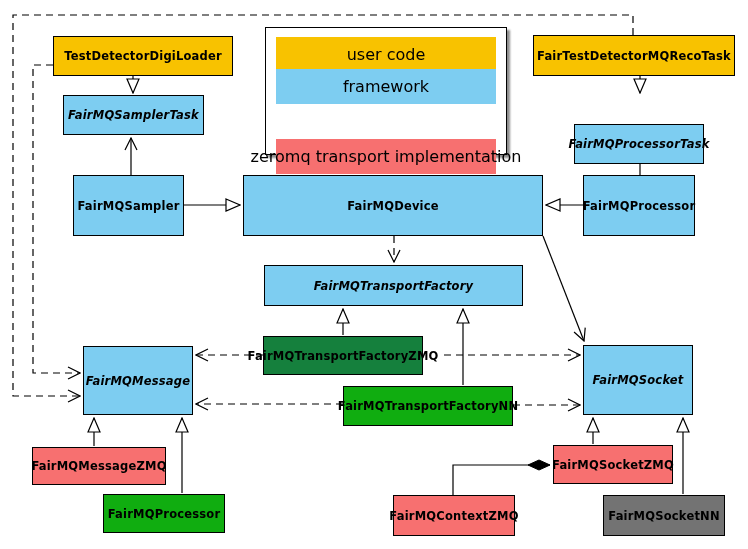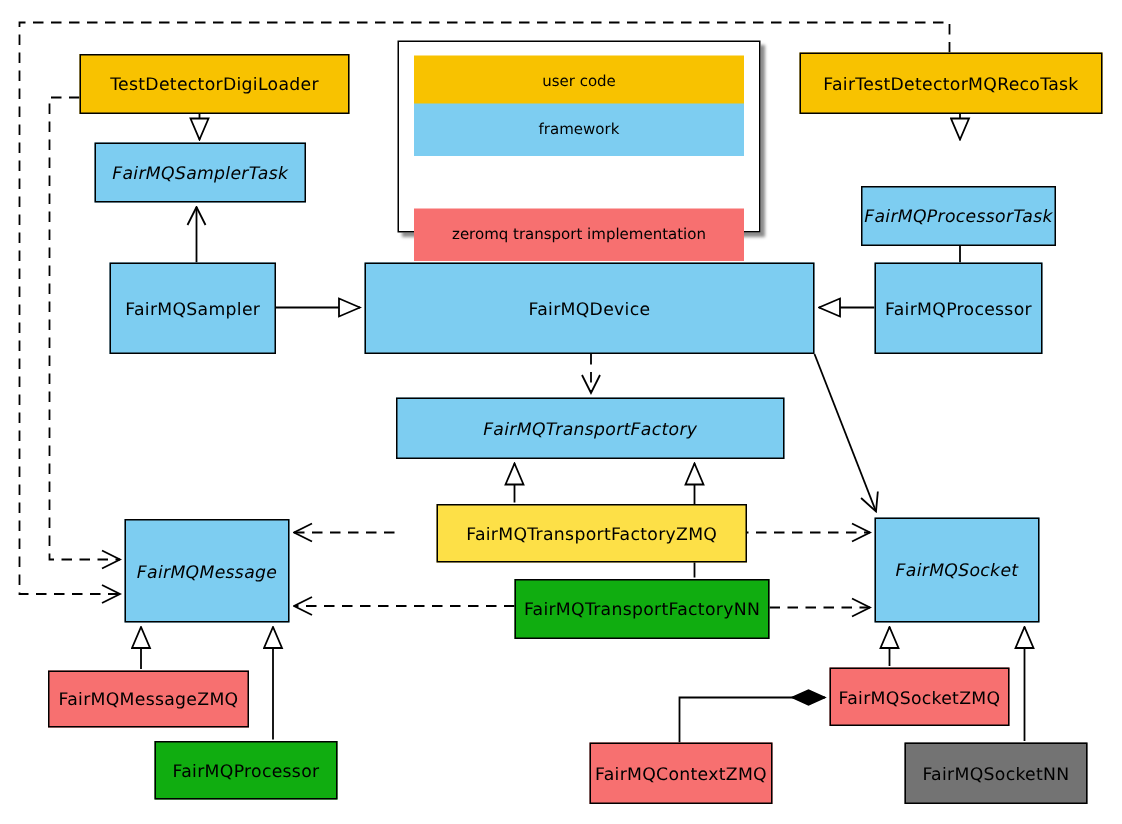--- a/index.html
+++ b/index.html
@@ -9,35 +9,35 @@
     background:#fff;
     font-family:"DejaVu Sans","Liberation Sans",sans-serif;
     overflow:hidden;
   }
   #wires{position:absolute;left:0;top:0;width:748px;height:549px;z-index:0;}
   .node{
     position:absolute;
     border:1.3px solid #000;
     box-sizing:border-box;
     display:flex;align-items:center;justify-content:center;
-    font-size:11.5px;font-weight:normal;color:#000;
+    font-size:11.5px;font-weight:bold;color:#000;
     letter-spacing:0.2px;white-space:nowrap;
     z-index:2;
   }
   .node.abstract{font-style:italic;}
   #legend-frame{
     position:absolute;left:265px;top:27px;width:242px;height:128px;
     background:#fff;border:1.5px solid #000;box-sizing:border-box;
     box-shadow:3px 3px 2px rgba(0,0,0,0.45);
     z-index:2;
   }
   .legend-bar{
     position:absolute;left:10px;right:10px;height:35px;
     display:flex;align-items:center;justify-content:center;
-    font-size:10px;font-weight:normal;color:#000;white-space:nowrap;
+    font-size:16px;font-weight:normal;color:#000;white-space:nowrap;
   }
 </style>
 </head>
 <body>
 
 <div id="stage">
 
   <svg id="wires" viewBox="0 0 748 549" xmlns="http://www.w3.org/2000/svg">
     <defs>
       <marker id="tri" viewBox="0 0 16 14" refX="15" refY="7" markerWidth="16" markerHeight="14" markerUnits="userSpaceOnUse" orient="auto">
@@ -97,21 +97,21 @@
   <div class="node" style="left: 533px; top: 35px; width: 202px; height: 41px; background-color: rgb(248, 194, 0);">FairTestDetectorMQRecoTask</div>
 
   <div class="node abstract" style="left: 574px; top: 95px; width: 130px; height: 40px; background-color: rgb(125, 205, 241); margin-top: 29px;">FairMQProcessorTask</div>
 
   <div class="node" style="left: 583px; top: 175px; width: 112px; height: 61px; background-color: rgb(125, 205, 241);">FairMQProcessor</div>
 
   <div class="node" style="left: 243px; top: 175px; width: 300px; height: 61px; background-color: rgb(125, 205, 241);">FairMQDevice</div>
 
   <div class="node abstract" style="left: 264px; top: 265px; width: 259px; height: 41px; background-color: rgb(125, 205, 241);">FairMQTransportFactory</div>
 
-  <div class="node" style="left: 263px; top: 336px; width: 207px; height: 39px; background-color: #fde047; margin-left: 28px;">FairMQTransportFactoryZMQ</div>
+  <div class="node" style="left: 263px; top: 336px; width: 160px; height: 39px; background-color: #15803d;">FairMQTransportFactoryZMQ</div>
 
   <div class="node" style="left: 343px; top: 386px; width: 170px; height: 40px; background-color: rgb(16, 173, 16);">FairMQTransportFactoryNN</div>
 
   <div class="node abstract" style="left: 83px; top: 346px; width: 110px; height: 69px; background-color: rgb(125, 205, 241);">FairMQMessage</div>
 
   <div class="node abstract" style="left: 583px; top: 345px; width: 110px; height: 70px; background-color: rgb(125, 205, 241);">FairMQSocket</div>
 
   <div class="node" style="left: 32px; top: 447px; width: 134px; height: 38px; background-color: rgb(247, 112, 112);">FairMQMessageZMQ</div>
 
   <div class="node" style="left: 103px; top: 494px; width: 122px; height: 39px; background-color: rgb(16, 173, 16);">FairMQProcessor</div>

